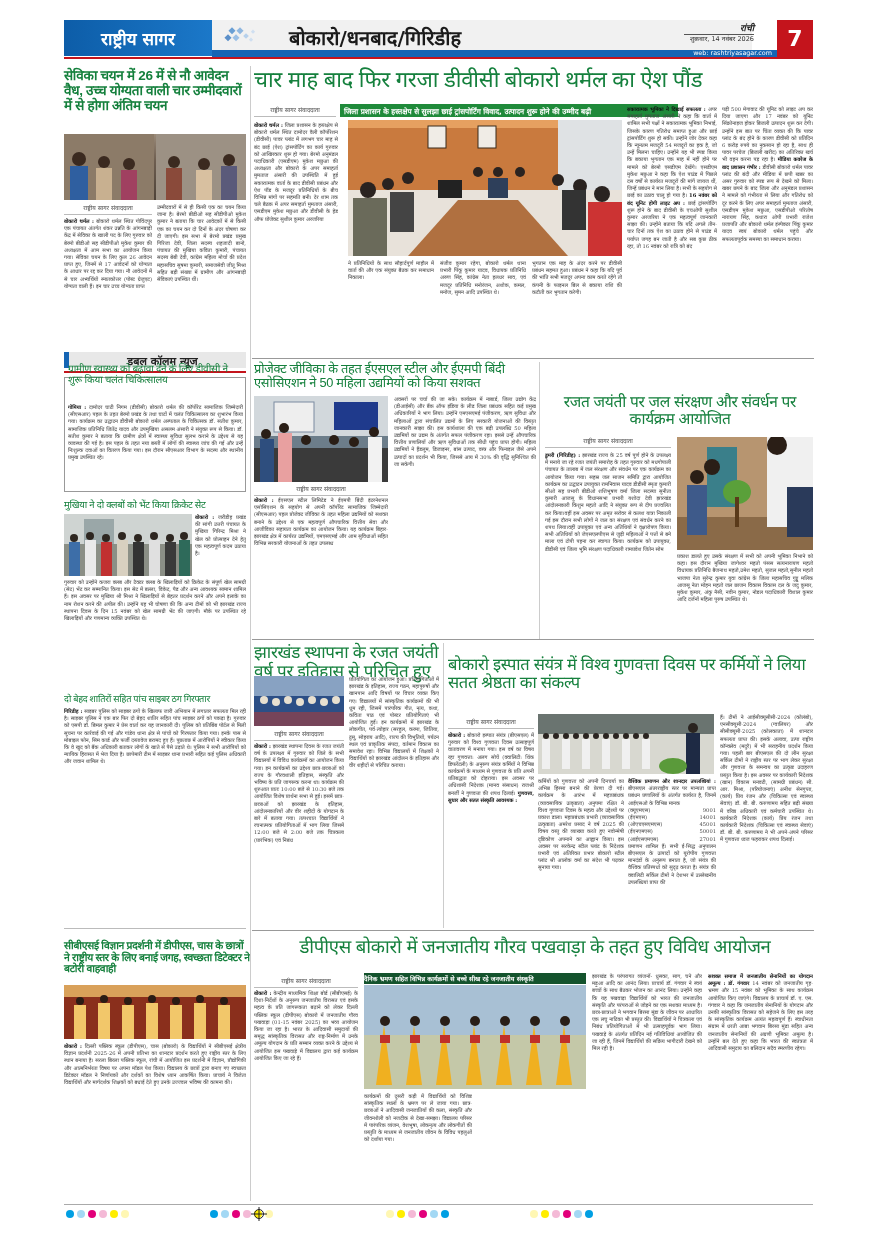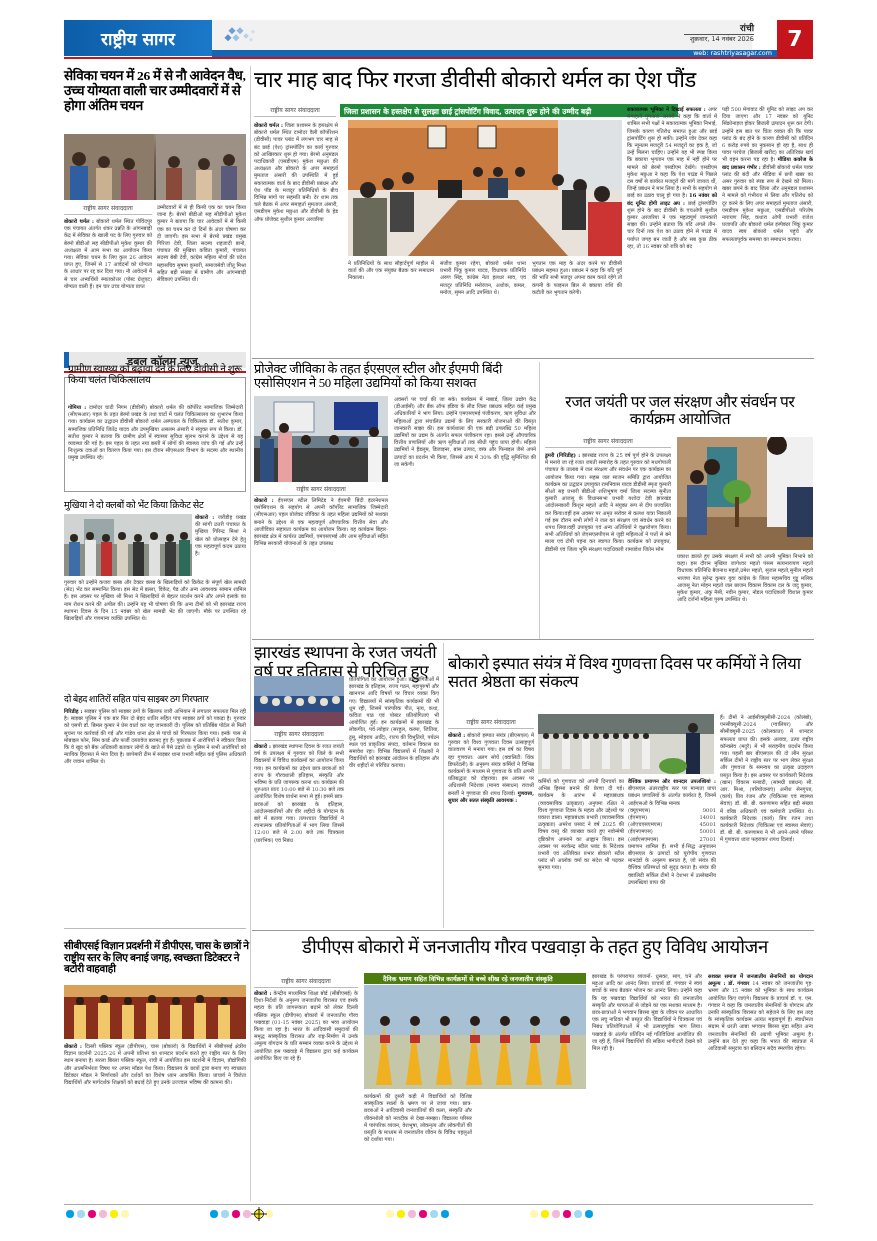--- a/index.html
+++ b/index.html
@@ -4,40 +4,40 @@
 <style>
   * { box-sizing: border-box; margin: 0; padding: 0; }
   html, body { width: 877px; height: 1241px; background: #ffffff; overflow: hidden; }
   body { font-family: "DejaVu Sans", sans-serif; color: #222; position: relative; }
 
   .abs { position: absolute; }
   .body-text { font-family: "DejaVu Serif", serif; font-size: 5.2px; line-height: 7.2px; color: #444; text-align: justify; overflow: hidden; }
   .body-text b { color: #111; }
   .byline { font-size: 6px; color: #444; text-align: center; font-family: "DejaVu Serif", serif; border-bottom: 1px solid #bbb; padding-bottom: 2px; }
   .photo { overflow: hidden; }
-  .hl { font-family: Liberation Serif, serif; color: #000000; font-weight: bold; line-height: 1.12; letter-spacing: -0.3px; }
+  .hl { font-family: Liberation Sans, sans-serif; color: #15803d; font-weight: bold; line-height: 1.12; letter-spacing: -0.3px; }
 
   
   #masthead { left: 64px; top: 20px; width: 749px; height: 38px; }
   #mh-logo { left: 0; top: 0; width: 148px; height: 36px; background: linear-gradient(90deg,#0d5da8,#1b78c9); color: #fff; font-size: 17px; font-weight: bold; display:flex; align-items:center; justify-content:center; }
   #mh-mid { left: 148px; top: 0; width: 540px; height: 33px; background: #f1f1f1; }
   #mh-dots { left: 160px; top: 6px; width: 40px; height: 20px; }
   #mh-section { left: 225px; top: 2px; width: 300px; height: 30px; font-size: 20px; font-weight: bold; color: #1b1b1b; display:flex; align-items:center; }
-  #mh-city { left: 620px; top: 1px; width: 70px; font-size: 9px; font-weight: bold; text-align: right; border-bottom: 1px solid #555; }
+  #mh-city { left: 620px; top: 1px; width: 70px; font-size: 9px; font-weight: bold; text-align: right; border-bottom: 1px solid #555; font-style: italic; }
   #mh-date { left: 580px; top: 14px; width: 110px; font-size: 6.5px; text-align: right; color: #333; }
   #mh-bar { left: 148px; top: 30px; width: 565px; height: 7px; background: #1565b4; }
   #mh-web { left: 600px; top: 29px; width: 108px; font-size: 6.4px; color: #fff; text-align: right; }
   #mh-page { left: 713px; top: 0; width: 36px; height: 37px; background: #c4141c; color: #fff; font-size: 22px; font-weight: bold; display:flex; align-items:center; justify-content:center; }
   #mh-redline { left: 0; top: 37px; width: 749px; height: 2px; background: #c4141c; }
 
   .colrule { width: 1px; background: #ccc; }
   .hrule { height: 1px; background: #bbb; }
 
   .green-banner { background: #1f8a3a; color: #fff; font-size: 7.3px; font-weight: bold; white-space: nowrap; overflow: hidden; display:flex; align-items:center; padding-left:4px; }
-  .red-banner { background: #4d7c0f; color: #fff; font-size: 7.3px; font-weight: bold; white-space: nowrap; overflow: hidden; display:flex; align-items:center; padding-left:19px; }
+  .red-banner { background: #14532d; color: #fff; font-size: 7.3px; font-weight: bold; white-space: nowrap; overflow: hidden; display:flex; align-items:center; padding-left:0; }
 
   .dc-title { background: #e8e8e8; border-left: 5px solid #1565b4; font-size: 11px; font-weight: bold; display:flex; align-items:center; justify-content:center; }
   .dc-redline { height: 2px; background: #c4141c; }
   .boxed { border: 1px solid #999; }
 
   .reg-row { display:flex; gap:3px; }
   .dot { width: 8px; height: 8px; border-radius: 50%; display:inline-block; }
 </style>
 </head>
 <body>
@@ -47,20 +47,21 @@
   <div id="mh-logo" class="abs">राष्ट्रीय सागर</div>
   <svg id="mh-dots" class="abs" viewBox="0 0 40 20">
     <rect x="6" y="2" width="5" height="5" fill="#6a9fd4" transform="rotate(45 8 4)"></rect>
     <rect x="14" y="2" width="5" height="5" fill="#8fb7e0" transform="rotate(45 16 4)"></rect>
     <rect x="2" y="9" width="5" height="5" fill="#5b8fc9" transform="rotate(45 4 11)"></rect>
     <rect x="10" y="9" width="5" height="5" fill="#9cc0e6" transform="rotate(45 12 11)"></rect>
     <rect x="20" y="8" width="4" height="4" fill="#b7d1ec" transform="rotate(45 22 10)"></rect>
     <rect x="28" y="4" width="3" height="3" fill="#cfdff1" transform="rotate(45 29 5)"></rect>
     <rect x="26" y="12" width="3" height="3" fill="#cfdff1" transform="rotate(45 27 13)"></rect>
   </svg>
+  <div id="mh-section" class="abs">बोकारो/धनबाद/गिरिडीह</div>
   <div id="mh-city" class="abs">रांची</div>
   <div id="mh-date" class="abs">शुक्रवार, 14 नवंबर 2026</div>
   <div id="mh-bar" class="abs"></div>
   <div id="mh-web" class="abs">web: rashtriyasagar.com</div>
   <div id="mh-page" class="abs">7</div>
   <div id="mh-redline" class="abs"></div>
 </div>
 
 <div class="abs hl" style="left:64px;top:68px;width:182px;font-size:13.5px;">सेविका चयन में 26 में से नौ आवेदन वैध, उच्च योग्यता वाली चार उम्मीदवारों में से होगा अंतिम चयन</div>
 <div class="abs photo" style="left:64px;top:134px;width:182px;height:66px;background:linear-gradient(180deg,#9a8a78 0%,#6e5e50 40%,#4e4238 100%);">

